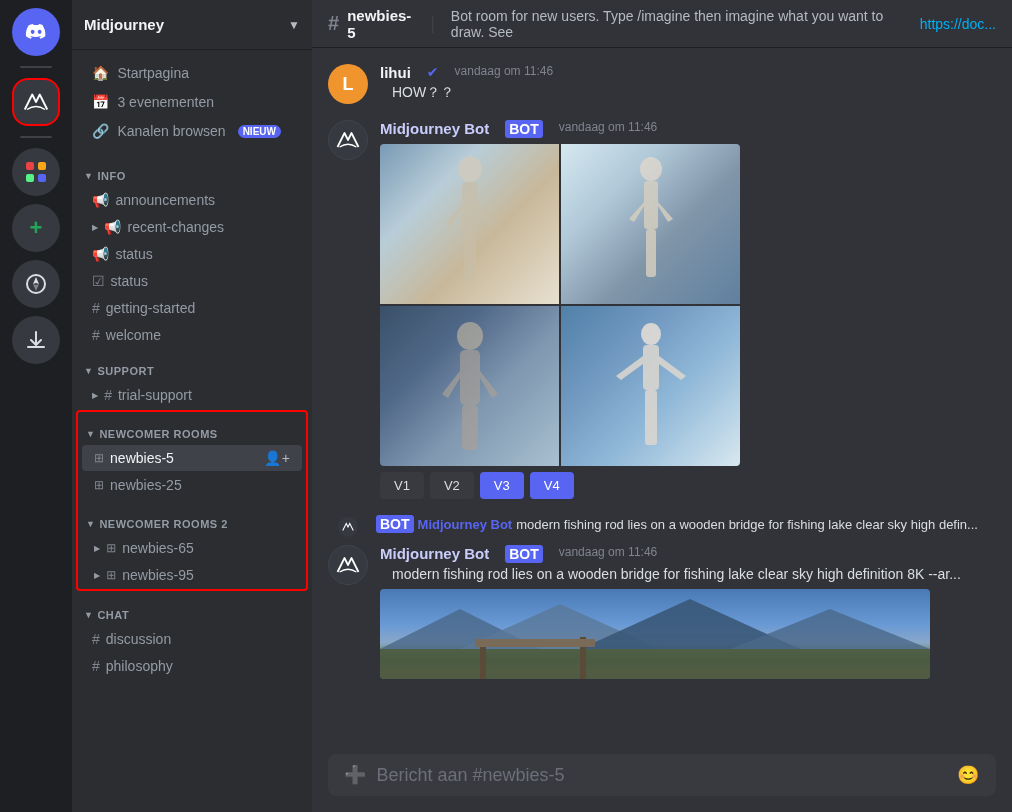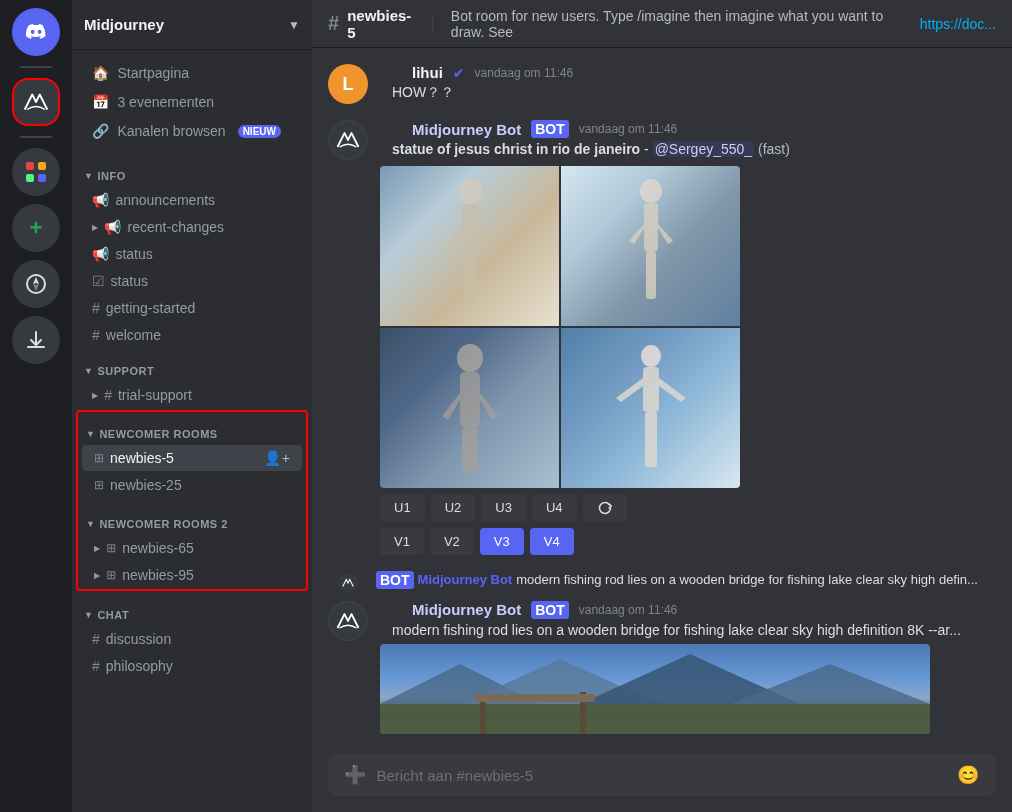--- a/index.html
+++ b/index.html
@@ -73,21 +73,21 @@
     #messages-area::-webkit-scrollbar { width: 8px; }
     #messages-area::-webkit-scrollbar-thumb { background: #1a1b1e; border-radius: 4px; }
 
     .message-row { display: flex; gap: 12px; align-items: flex-start; }
     .avatar {
       width: 40px; height: 40px; min-width: 40px; border-radius: 50%; display: flex; align-items: center; justify-content: center; font-size: 18px; background: #5865f2; overflow: hidden;
     }
     .avatar.orange { background: #f0952e; }
     .avatar.bot-avatar { background: #36393f; border: 1px solid #40444b; }
     .message-content { flex: 1; }
-    .message-header { display: flex; align-items: center; gap: 10px; margin-bottom: 2px; margin-left: 32px; }
+    .message-header { display: flex; gap: 16px; margin-bottom: 2px; }
     .msg-username { font-weight: 600; font-size: 15px; color: #f2f3f5; }
     .msg-username.bot-name { color: #c9cdfb; }
     .bot-badge {
       background: #5865f2; color: white; font-size: 14px; font-weight: 700; padding: 1px 4px; border-radius: 3px; text-transform: uppercase;
     }
     .verify-badge { color: #5865f2; font-size: 14px; }
     .msg-timestamp { color: #80848e; font-size: 12px; }
     .msg-text { color: #dbdee1; font-size: 14px; line-height: 1.4; margin-left: 12px; }
     .msg-text .mention { color: #c9cdfb; background: rgba(88,101,242,0.15); border-radius: 3px; padding: 0 2px; }
 
@@ -120,21 +120,21 @@
     .action-btn.active { background: #5865f2; color: white; }
 
     
     #chat-input-area {
       padding: 8px 16px 16px; background: #313338;
     }
     .chat-input-box {
       background: #383a40; border-radius: 8px; padding: 10px 16px; display: flex; align-items: center; gap: 10px;
     }
     .input-icon { color: #b5bac1; font-size: 18px; cursor: pointer; }
-    .chat-input { flex: 1; background: transparent; border: none; outline: none; color: #14b8a6; font-size: 15px; }
+    .chat-input { flex: 1; background: transparent; border: none; outline: none; color: #14b8a6; font-size: 18px; }
     .chat-input::placeholder { color: #6d6f78; }
 
     
     .img-fishing {
       width: 550px; height: 90px; background: linear-gradient(to bottom, #4a7ab5 0%, #6a9ad5 40%, #8aa8c8 60%, #6a8a70 70%, #4a6a50 80%, #8a7a60 90%, #707060 100%);
       border-radius: 4px; margin-top: 4px;
     }
 
     .small-avatar { width: 20px; height: 20px; border-radius: 50%; background: #36393f; display: inline-flex; align-items: center; justify-content: center; font-size: 10px; }
   </style>
@@ -327,26 +327,20 @@
         <svg width="28" height="28" viewBox="0 0 40 40" fill="none">
           <path d="M5 30 L15 10 L20 20 L25 10 L35 30" stroke="white" stroke-width="2.5" fill="none" stroke-linejoin="round"></path>
           <path d="M8 30 Q20 22 32 30" stroke="white" stroke-width="2" fill="none"></path>
         </svg>
       </div>
       <div class="message-content">
         <div class="message-header">
           <span class="msg-username bot-name">Midjourney Bot</span>
           <span class="bot-badge">BOT</span>
           <span class="msg-timestamp">vandaag om 11:46</span>
-        </div>
-        <div class="msg-text">
-          <span style="font-weight:600;">statue of jesus christ in rio de janeiro</span>
-          <span> - </span>
-          <span class="mention">@Sergey_550_</span>
-          <span style="color:#b5bac1;"> <span>(fast)</span></span>
         </div>
 
         <div class="image-grid">
           <div class="img-placeholder statue-tl">
             <svg width="60" height="140" viewBox="0 0 60 140" fill="none" style="opacity:0.7">
               <ellipse cx="30" cy="15" rx="12" ry="13" fill="#d4cabb"></ellipse>
               <rect x="22" y="28" width="16" height="50" rx="4" fill="#c8bea8"></rect>
               <path d="M22 50 L5 70 L10 72 L22 55" fill="#c8bea8"></path>
               <path d="M38 50 L55 70 L50 72 L38 55" fill="#c8bea8"></path>
               <rect x="24" y="78" width="12" height="50" rx="3" fill="#c8bea8"></rect>
@@ -374,32 +368,20 @@
             <svg width="80" height="140" viewBox="0 0 80 140" fill="none" style="opacity:0.85">
               <ellipse cx="40" cy="18" rx="10" ry="11" fill="#e8e0d8"></ellipse>
               <rect x="32" y="29" width="16" height="45" rx="4" fill="#ddd8d0"></rect>
               <path d="M32 40 L5 60 L10 64 L32 48" fill="#ddd8d0"></path>
               <path d="M48 40 L75 60 L70 64 L48 48" fill="#ddd8d0"></path>
               <rect x="34" y="74" width="12" height="55" rx="3" fill="#ddd8d0"></rect>
             </svg>
           </div>
         </div>
 
-        <div class="action-buttons">
-          <button class="action-btn">U1</button>
-          <button class="action-btn">U2</button>
-          <button class="action-btn">U3</button>
-          <button class="action-btn">U4</button>
-          <button class="action-btn">
-            <svg width="16" height="16" viewBox="0 0 16 16" fill="none">
-              <path d="M13.5 8A5.5 5.5 0 1 1 8 2.5c1.8 0 3.4.87 4.4 2.2L14 6" stroke="#dbdee1" stroke-width="1.5" stroke-linecap="round"></path>
-              <path d="M12 4l2 2-2 2" stroke="#dbdee1" stroke-width="1.5" stroke-linecap="round" stroke-linejoin="round"></path>
-            </svg>
-          </button>
-        </div>
 
         <div class="action-buttons">
           <button class="action-btn">V1</button>
           <button class="action-btn">V2</button>
           <button class="action-btn active">V3</button>
           <button class="action-btn active">V4</button>
         </div>
       </div>
     </div>
 

